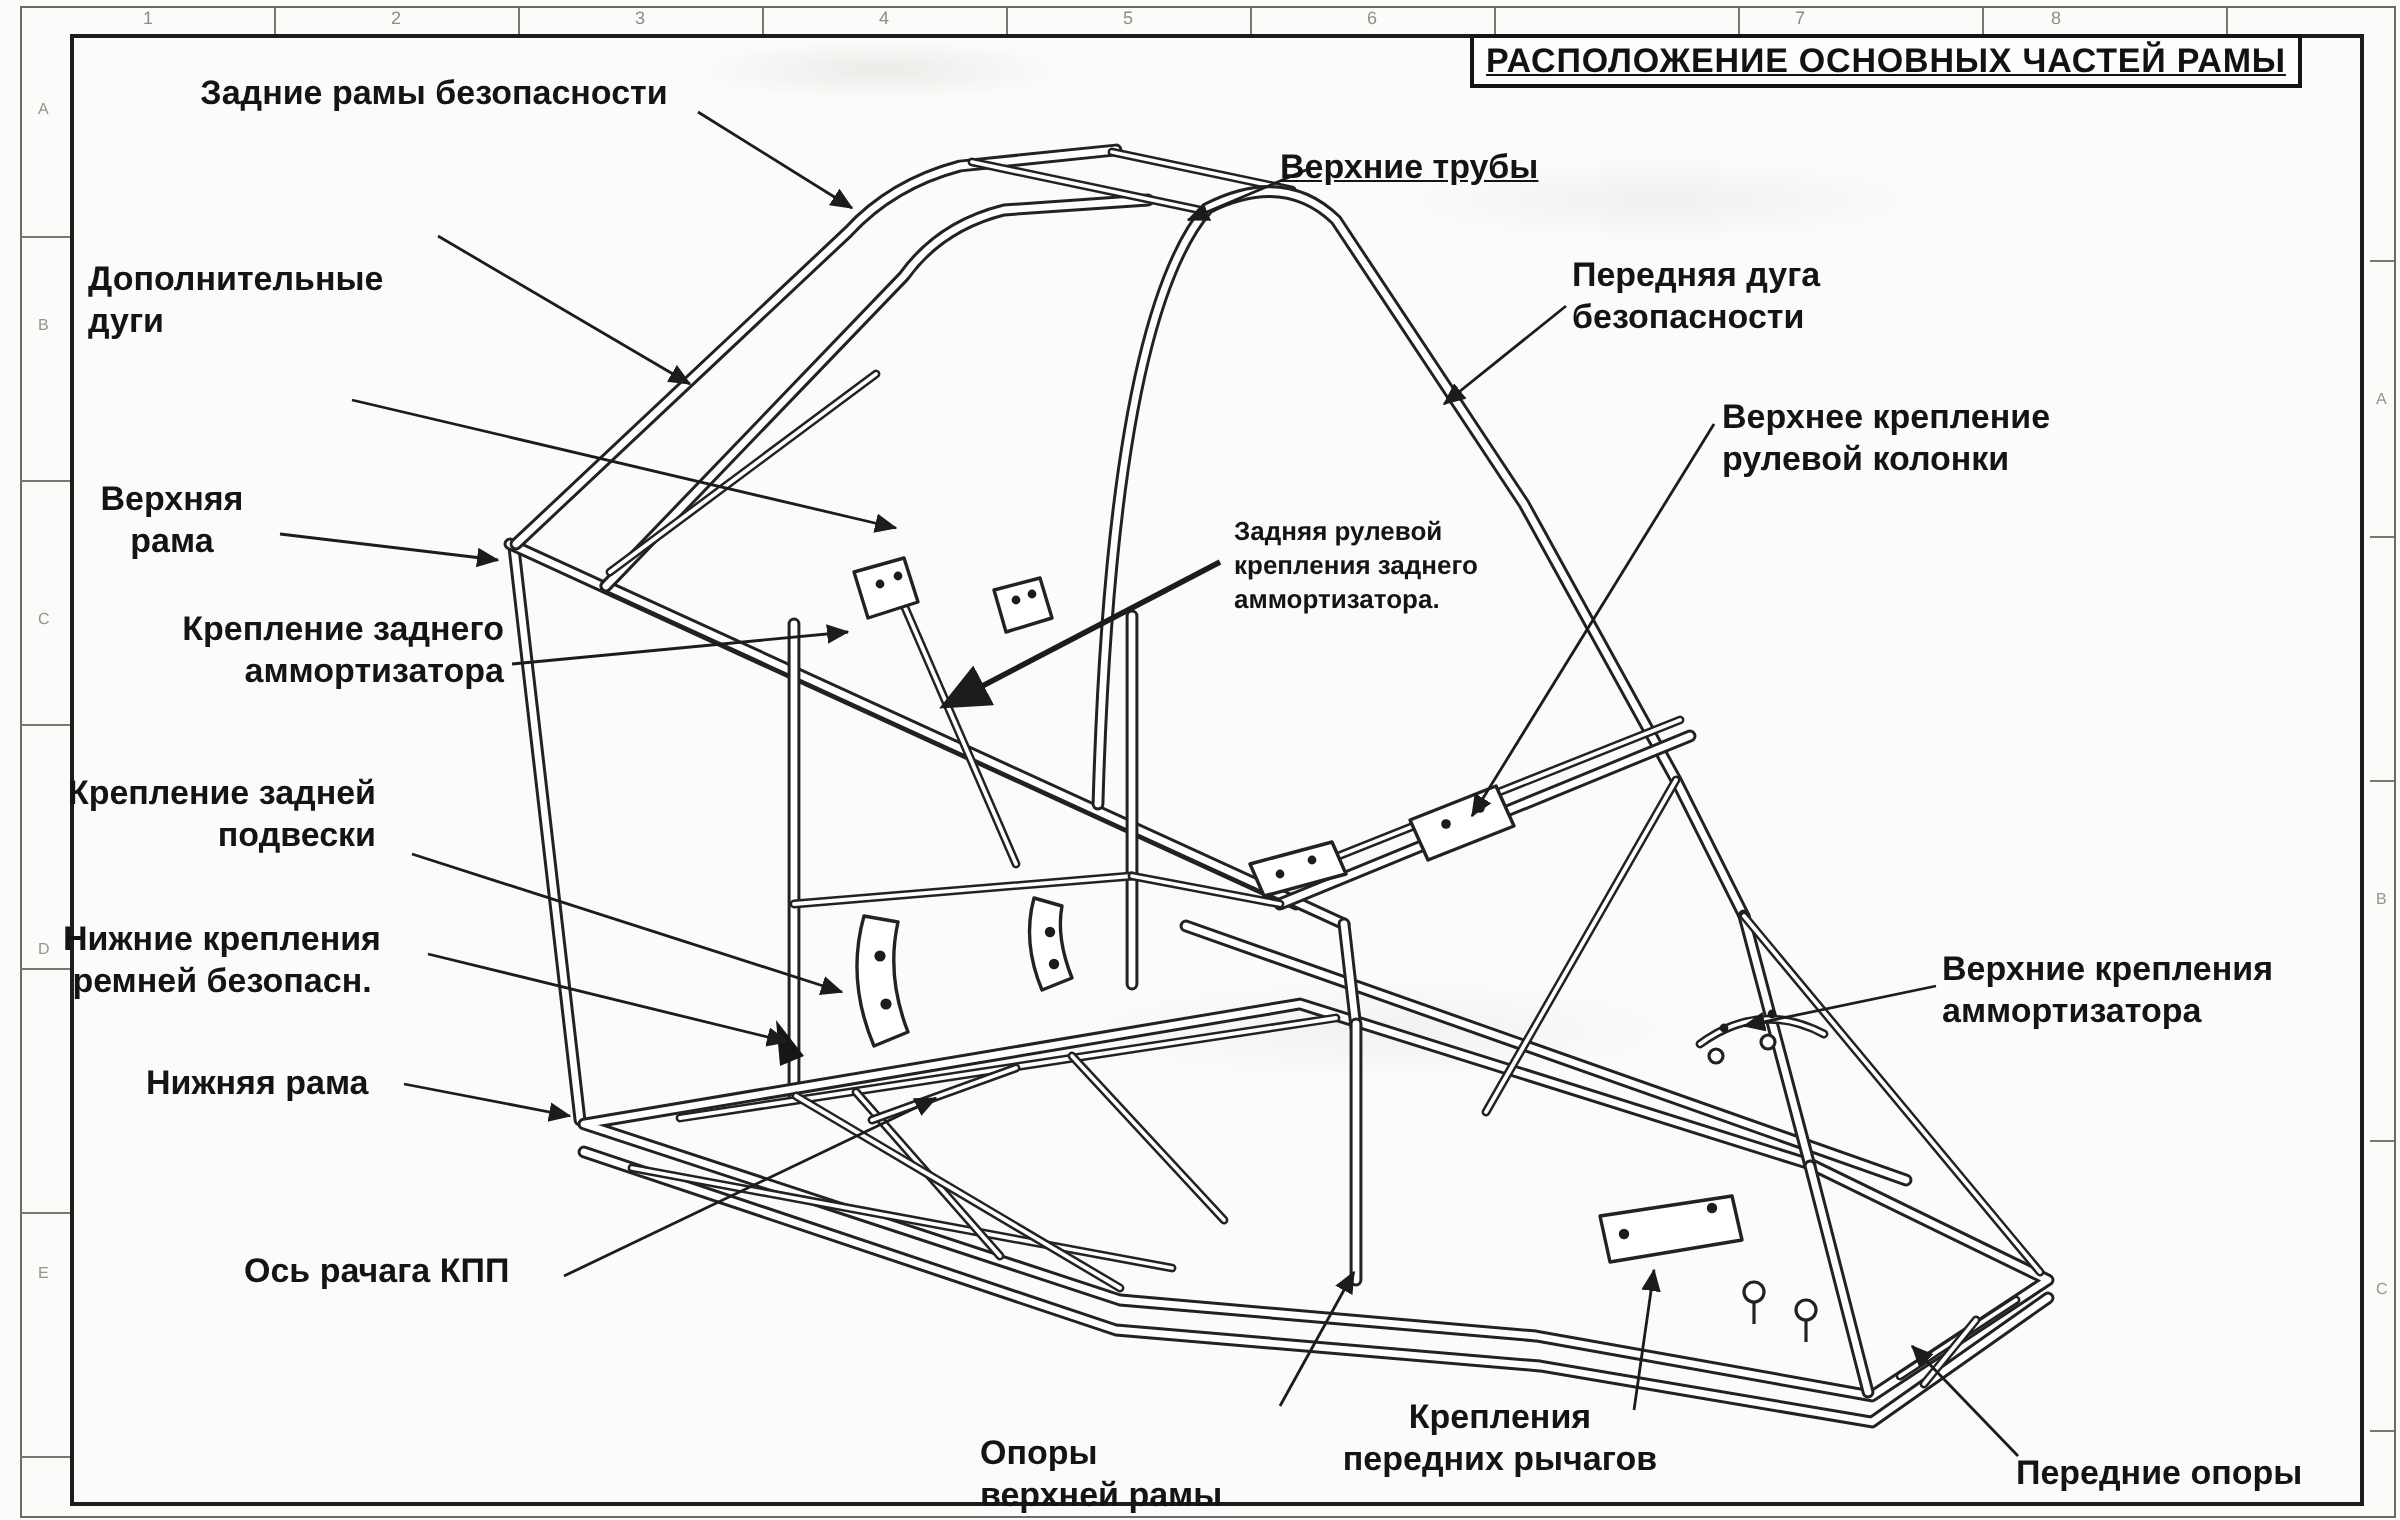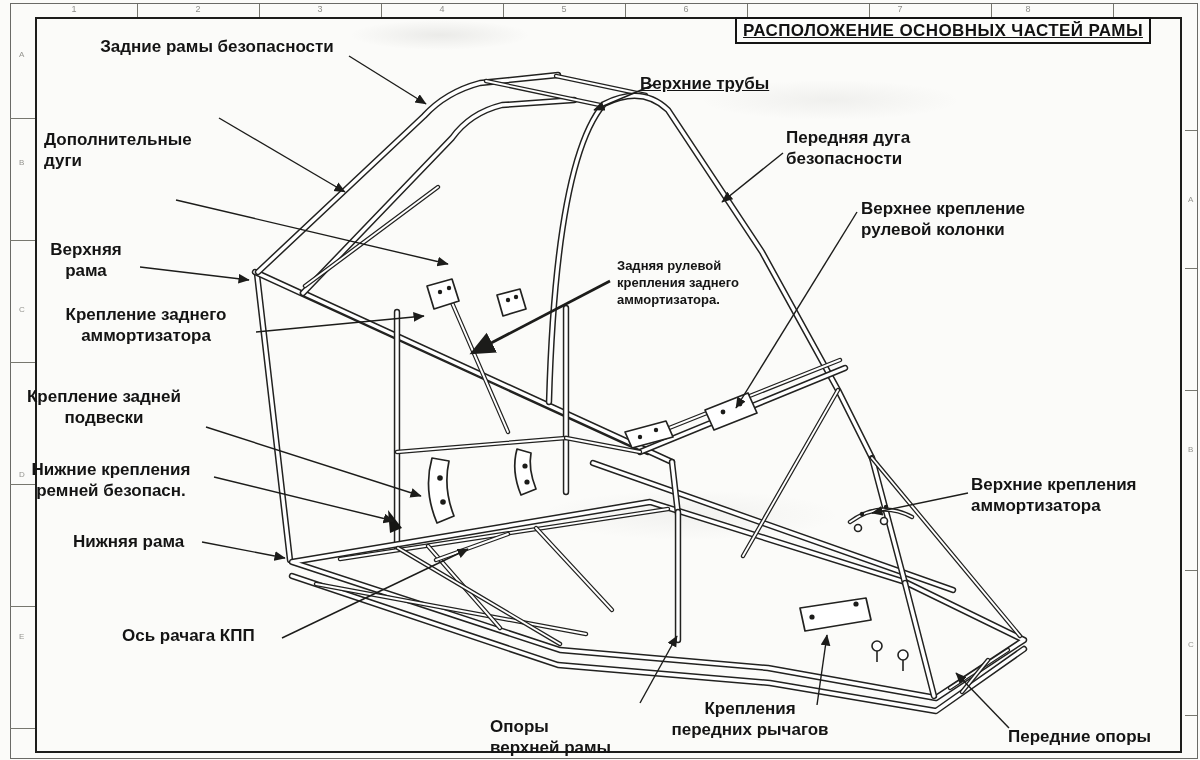--- a/index.html
+++ b/index.html
@@ -16,21 +16,21 @@
   
   .title-box{position:absolute;left:735px;top:17px;width:416px;height:27px;
              border:2px solid #141414;box-sizing:border-box;background:#fdfdfb;
              display:flex;align-items:center;justify-content:center;}
   .title-box span{font-weight:bold;font-size:17px;letter-spacing:.4px;color:#121212;
                   text-decoration:underline;white-space:nowrap;}
   
   .lbl{position:absolute;font-weight:bold;font-size:17px;line-height:1.22;color:#141414;
        white-space:pre-line;}
   .lbl.small{font-size:13px;line-height:1.32;}
-  .ta-c{text-align:center;} .ta-r{text-align:center;}
+  .ta-c{text-align:center;} .ta-r{text-align:right;}
   
   svg{position:absolute;left:0;top:0;}
   .tube{stroke:#222220;stroke-width:6.4;fill:none;stroke-linecap:round;stroke-linejoin:round;}
   .tube.thin{stroke-width:4.4;}
   .tube-core{stroke:#ffffff;stroke-width:3.4;fill:none;stroke-linecap:round;stroke-linejoin:round;}
   .tube-core.thin-core{stroke-width:1.9;}
   .plate{fill:#ffffff;stroke:#222220;stroke-width:1.7;stroke-linejoin:round;}
   .hole{fill:#1c1c1a;stroke:none;}
   .bolt{fill:#ffffff;stroke:#222220;stroke-width:1.6;}
   .leader{stroke:#1c1c1a;stroke-width:1.4;fill:none;}

